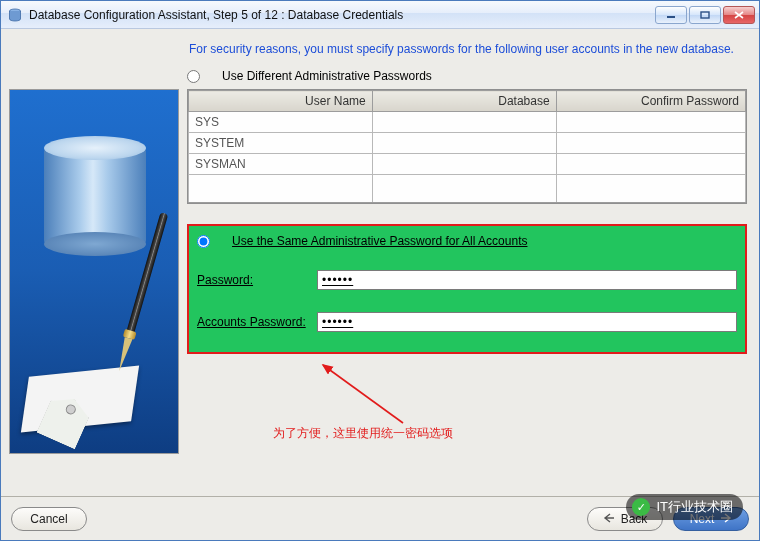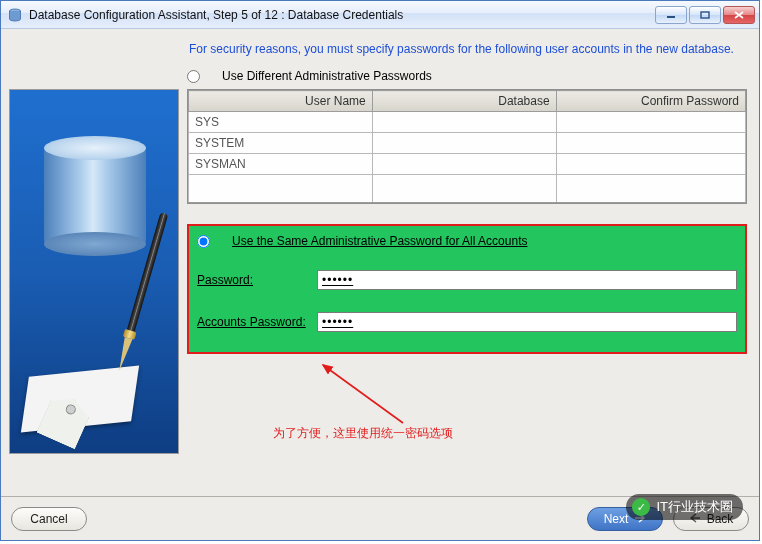--- a/index.html
+++ b/index.html
@@ -333,35 +333,35 @@
     </div>
   </div>
 
   <div class="footer">
     <div class="left-btns">
       <a class="btn">
           <span>Cancel</span>
         </a>
     </div>
     <div class="spacer"></div>
+    <a class="btn">
+      <span>
+        <svg width="12" height="10" viewBox="0 0 12 10">
+            <path d="M7 1L2 5l5 4M2 5h9" fill="none" stroke="#555" stroke-width="1.4"></path>
+          </svg>
+      </span>
+      <span>Back</span>
+    </a>
     <a class="btn primary">
       <span>Next</span>
       <span>
         <svg width="12" height="10" viewBox="0 0 12 10">
             <path d="M5 1l5 4-5 4M10 5H1" fill="none" stroke="#fff" stroke-width="1.4"></path>
           </svg>
       </span>
-    </a>
-    <a class="btn">
-      <span>
-        <svg width="12" height="10" viewBox="0 0 12 10">
-            <path d="M7 1L2 5l5 4M2 5h9" fill="none" stroke="#555" stroke-width="1.4"></path>
-          </svg>
-      </span>
-      <span>Back</span>
     </a>
   </div>
 
   <svg class="annotation-arrow" viewBox="0 0 100 68">
     <defs>
         <marker id="ah" markerWidth="8" markerHeight="8" refX="6" refY="3" orient="auto">
       <path d="M0 0L7 3L0 6z" fill="#e21b1b"></path>
         </marker>
       </defs>
     <path d="M92 64 L12 6" stroke="#e21b1b" stroke-width="1.6" fill="none" marker-end="url(#ah)"></path>

